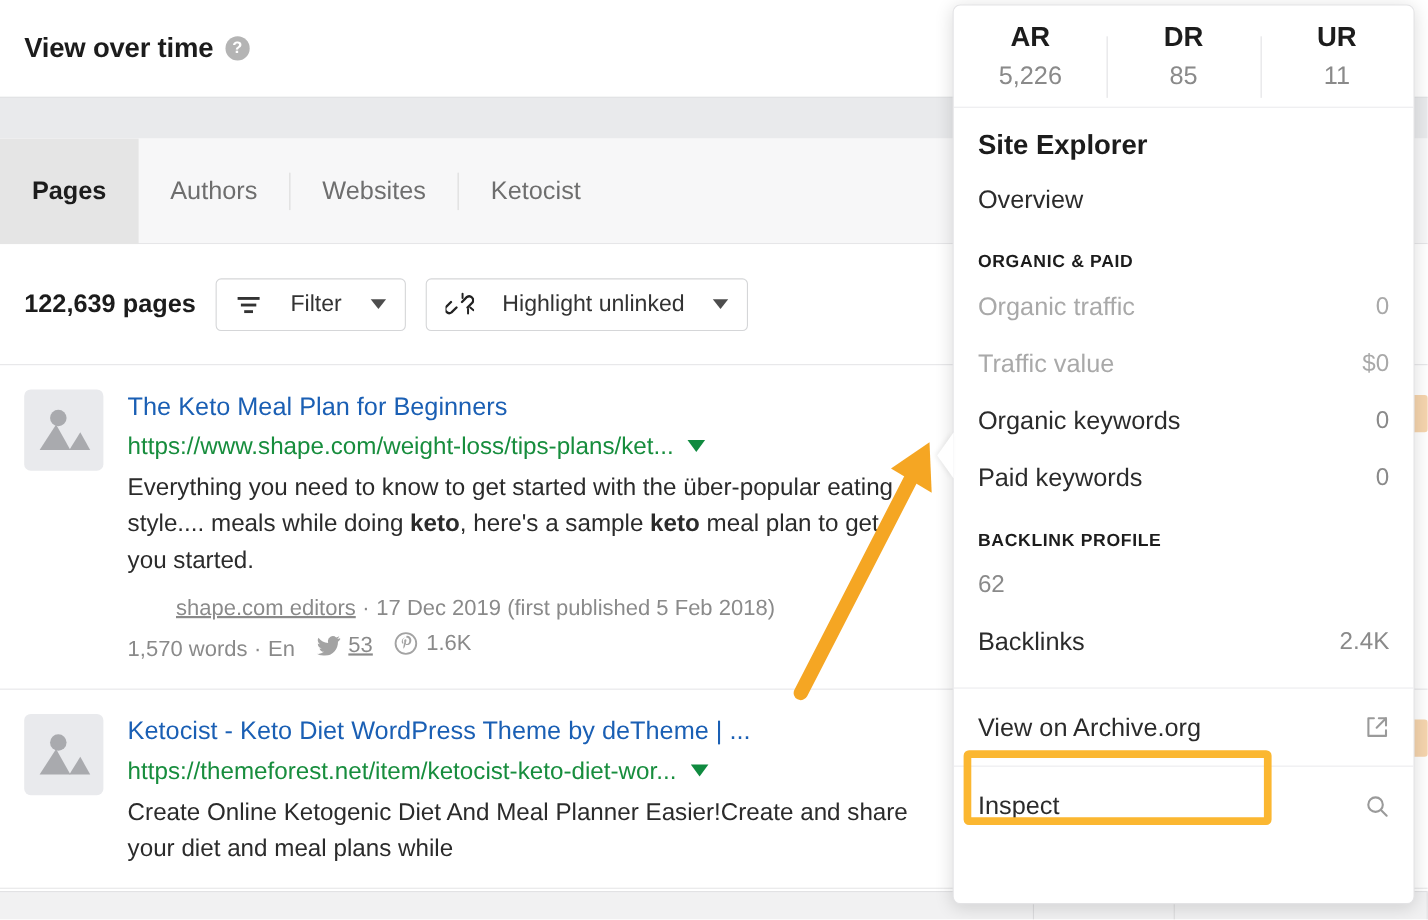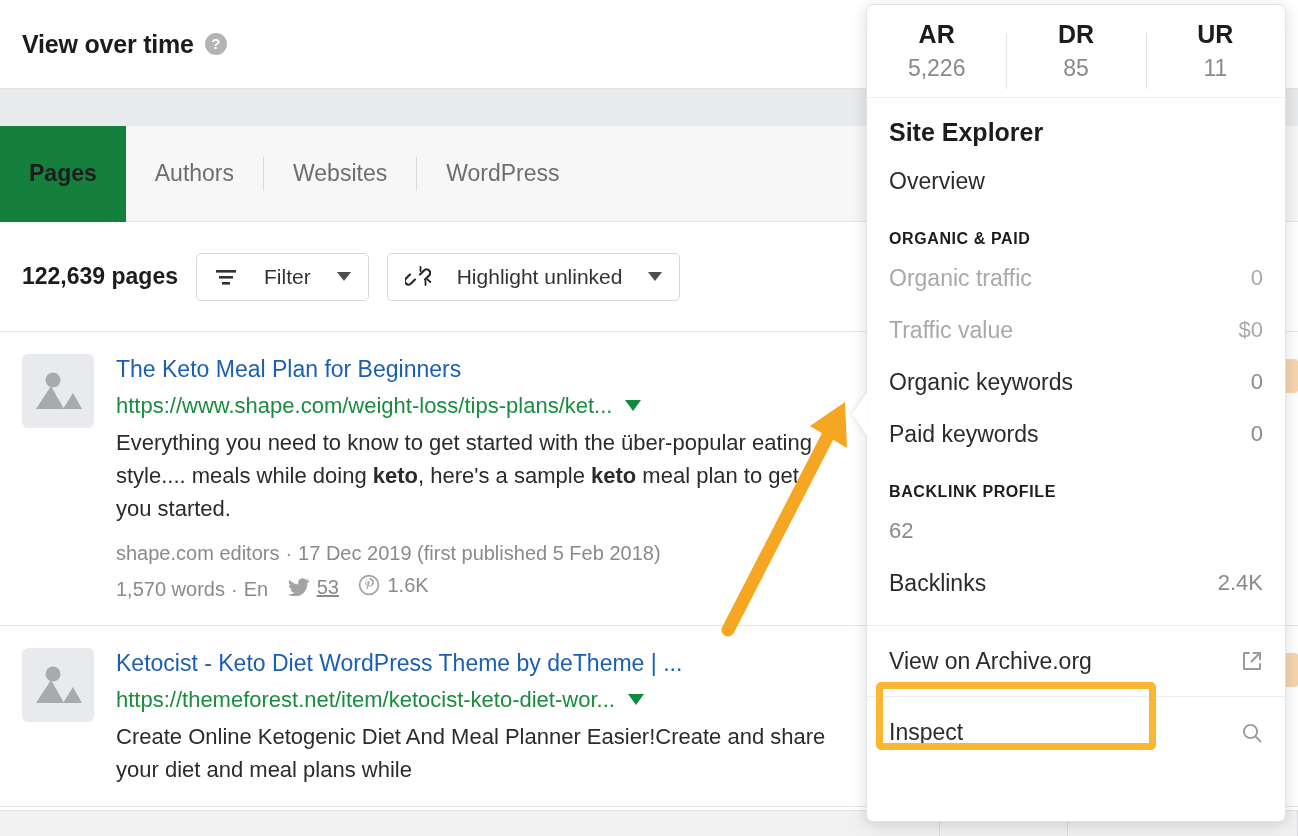--- a/index.html
+++ b/index.html
@@ -36,21 +36,21 @@
   .tabs-row {
     position: absolute; left: 0; top: 126px; width: 1298px; height: 96px;
     background: #f7f7f8; border-bottom: 1px solid #e4e4e6;
     display: flex; align-items: center;
   }
   .tab {
     height: 96px; display: flex; align-items: center; position: relative;
     font-size: 23px; color: #6e6e6e; padding: 0 29px; cursor: pointer;
   }
   .tab.active {
-    background: #15803d; color: #1c1c1c; font-weight: bold;
+    background: #e5e5e5; color: #1c1c1c; font-weight: bold;
   }
   .tab-divider {
     width: 1px; height: 34px; background: #dadada;
   }
 
   
   .filter-bar {
     position: absolute; left: 0; top: 222px; width: 1298px; height: 110px;
     background: #fff; display: flex; align-items: center; padding-left: 22px;
     border-bottom: 1px solid #e6e6e8;
@@ -93,21 +93,21 @@
     border-right: 8px solid transparent; border-top: 11px solid #0f8a3f;
     flex: none; cursor: pointer;
   }
   .res-snippet {
     font-size: 22px; color: #2b2b2b; line-height: 33px; max-width: 720px;
   }
   .res-snippet b { font-weight: bold; }
   .res-meta {
     font-size: 20px; color: #8a8a8a; line-height: 32px; margin-top: 12px;
   }
-  .res-meta .author { color: #8a8a8a; cursor: pointer; }
+  .res-meta .author { color: #8a8a8a; text-decoration: underline; cursor: pointer; margin-left: 44px; }
   .res-meta .dot { padding: 0 6px; }
   .soc { display: inline-flex; align-items: center; gap: 7px; margin-left: 14px; }
   .soc .num { text-decoration: underline; }
   .badge {
     position: absolute; right: 0px; top: 27px;
     background: #f6d5ae; color: #3d3d3d; font-size: 22px;
     padding: 4px 12px; border-radius: 3px;
   }
 
   
@@ -197,21 +197,21 @@
     </div>
     <div class="tab">
       <span>Authors</span>
     </div>
     <div class="tab-divider"></div>
     <div class="tab">
       <span>Websites</span>
     </div>
     <div class="tab-divider"></div>
     <div class="tab">
-      <span>WordPress</span>
+      <span>Ketocist</span>
     </div>
   </div>
 
   <div class="filter-bar">
     <span class="count-text">122,639 pages</span>
 
     <div class="pill">
       <svg width="24" height="20" viewBox="0 0 24 20">
         <rect x="2" y="3" width="20" height="2.6" fill="#333"></rect>
         <rect x="5" y="9" width="14" height="2.6" fill="#333"></rect>

